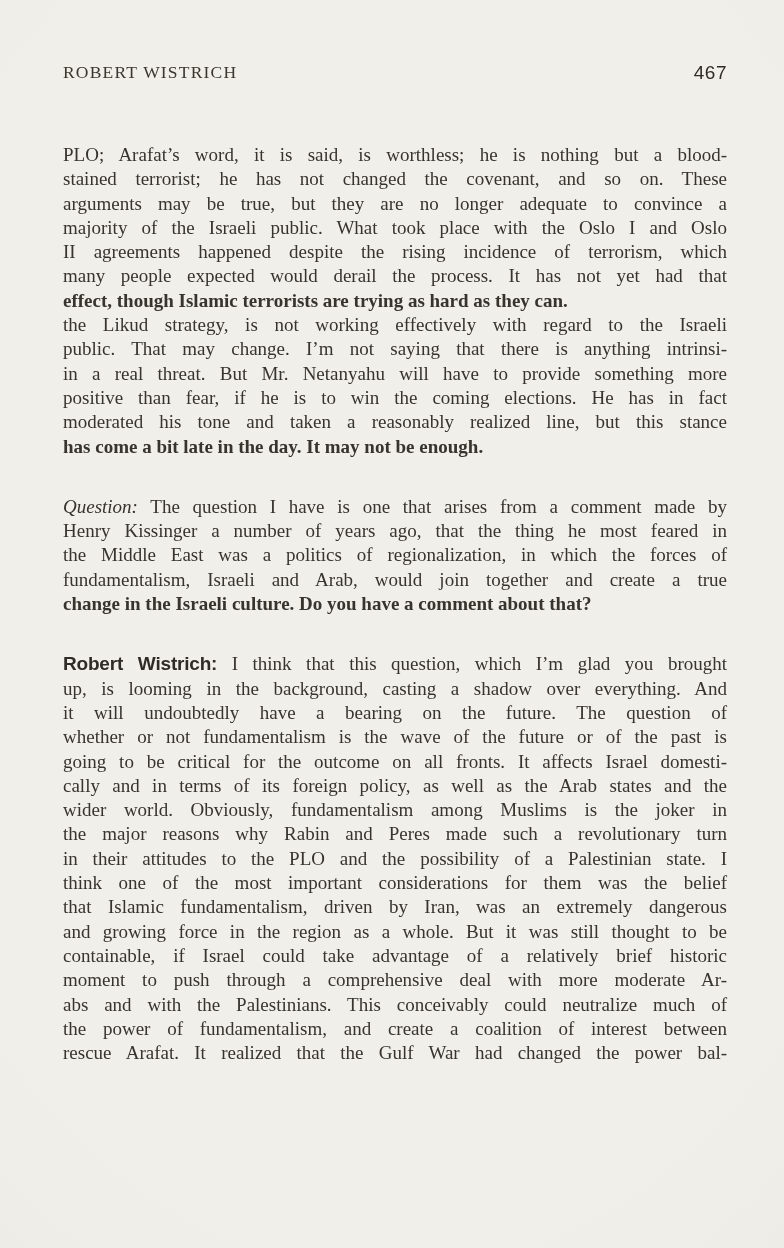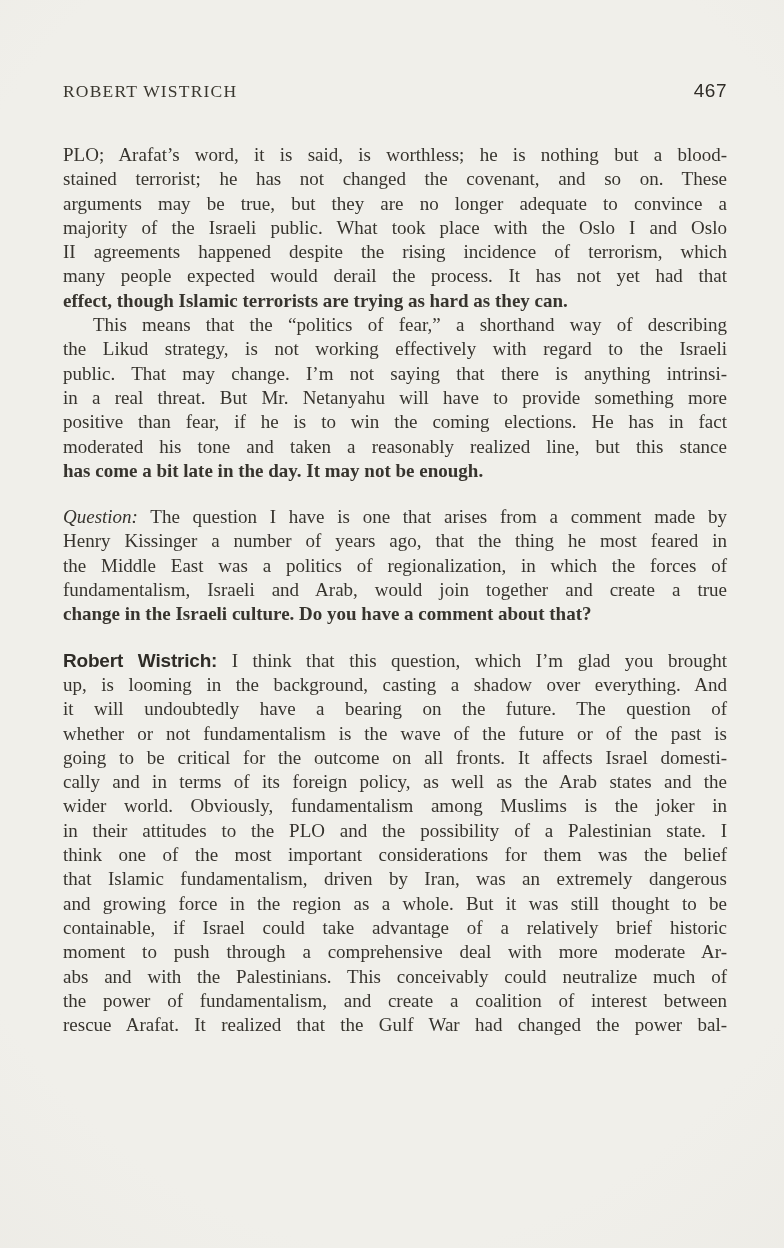--- a/index.html
+++ b/index.html
@@ -13,26 +13,26 @@
     height: 1248px;
     margin: 0 auto;
     background:
       radial-gradient(ellipse 120% 100% at 50% 45%, #f0efea 55%, #e9e7e1 92%, #e3e1da 100%);
     color: #37342e;
     font-family: "Liberation Serif", serif;
     overflow: hidden;
   }
   .running-header {
     position: absolute;
-    top: 80px;
+    top: 62px;
     left: 63px;
     width: 664px;
     display: flex;
     justify-content: space-between;
-    align-items: center;
+    align-items: flex-start;
   }
   .running-author {
     font-size: 17.5px;
     letter-spacing: 1.2px;
     color: #3a372f;
   }
   .running-pagenum {
     font-family: "Liberation Sans", sans-serif;
     font-weight: 400;
     font-size: 19px;
@@ -42,21 +42,21 @@
   .text-column {
     position: absolute;
     top: 143px;
     left: 63px;
     width: 664px;
     font-size: 19px;
     line-height: 24.3px;
     color: #37342e;
   }
   .paragraph { margin: 0; }
-  .paragraph.gap-before { margin-top: 22px; }
+  .paragraph.gap-before { margin-top: 36px; }
   .line {
     text-align: justify;
     text-align-last: justify;
     white-space: normal;
     height: 24.3px;
   }
   .line.flush-left { text-align-last: left; font-weight: bold; }
   .line.indent { padding-left: 30px; }
   .lead.italic { font-style: italic; }
   .lead.bold-sans {
@@ -79,21 +79,20 @@
       <div class="paragraph">
         <div class="line">PLO; Arafat’s word, it is said, is worthless; he is nothing but a blood-</div>
         <div class="line">stained terrorist; he has not changed the covenant, and so on. These</div>
         <div class="line">arguments may be true, but they are no longer adequate to convince a</div>
         <div class="line">majority of the Israeli public. What took place with the Oslo I and Oslo</div>
         <div class="line">II agreements happened despite the rising incidence of terrorism, which</div>
         <div class="line">many people expected would derail the process. It has not yet had that</div>
         <div class="line flush-left">effect, though Islamic terrorists are trying as hard as they can.</div>
       </div>
       <div class="paragraph">
-        <div class="line indent">This means that the “politics of fear,” a shorthand way of describing</div>
         <div class="line">the Likud strategy, is not working effectively with regard to the Israeli</div>
         <div class="line">public. That may change. I’m not saying that there is anything intrinsi-</div>
         <div class="line">in a real threat. But Mr. Netanyahu will have to provide something more</div>
         <div class="line">positive than fear, if he is to win the coming elections. He has in fact</div>
         <div class="line">moderated his tone and taken a reasonably realized line, but this stance</div>
         <div class="line flush-left">has come a bit late in the day. It may not be enough.</div>
       </div>
       <div class="paragraph gap-before">
         <div class="line"><span class="lead italic">Question:</span> The question I have is one that arises from a comment made by</div>
         <div class="line">Henry Kissinger a number of years ago, that the thing he most feared in</div>
@@ -102,20 +101,21 @@
         <div class="line flush-left">change in the Israeli culture. Do you have a comment about that?</div>
       </div>
       <div class="paragraph gap-before">
         <div class="line"><span class="lead bold-sans">Robert Wistrich:</span> I think that this question, which I’m glad you brought</div>
         <div class="line">up, is looming in the background, casting a shadow over everything. And</div>
         <div class="line">it will undoubtedly have a bearing on the future. The question of</div>
         <div class="line">whether or not fundamentalism is the wave of the future or of the past is</div>
         <div class="line">going to be critical for the outcome on all fronts. It affects Israel domesti-</div>
         <div class="line">cally and in terms of its foreign policy, as well as the Arab states and the</div>
         <div class="line">wider world. Obviously, fundamentalism among Muslims is the joker in</div>
+        <div class="line">the major reasons why Rabin and Peres made such a revolutionary turn</div>
         <div class="line">in their attitudes to the PLO and the possibility of a Palestinian state. I</div>
         <div class="line">think one of the most important considerations for them was the belief</div>
         <div class="line">that Islamic fundamentalism, driven by Iran, was an extremely dangerous</div>
         <div class="line">and growing force in the region as a whole. But it was still thought to be</div>
         <div class="line">containable, if Israel could take advantage of a relatively brief historic</div>
         <div class="line">moment to push through a comprehensive deal with more moderate Ar-</div>
         <div class="line">abs and with the Palestinians. This conceivably could neutralize much of</div>
         <div class="line">the power of fundamentalism, and create a coalition of interest between</div>
       </div>
       <div class="paragraph">

